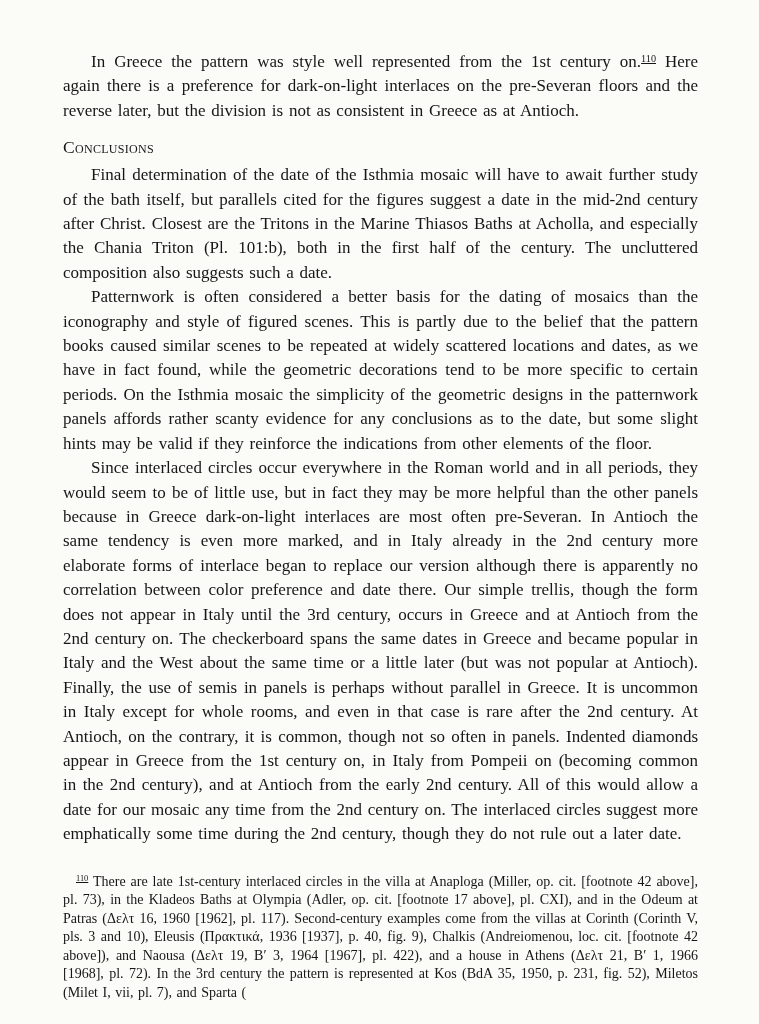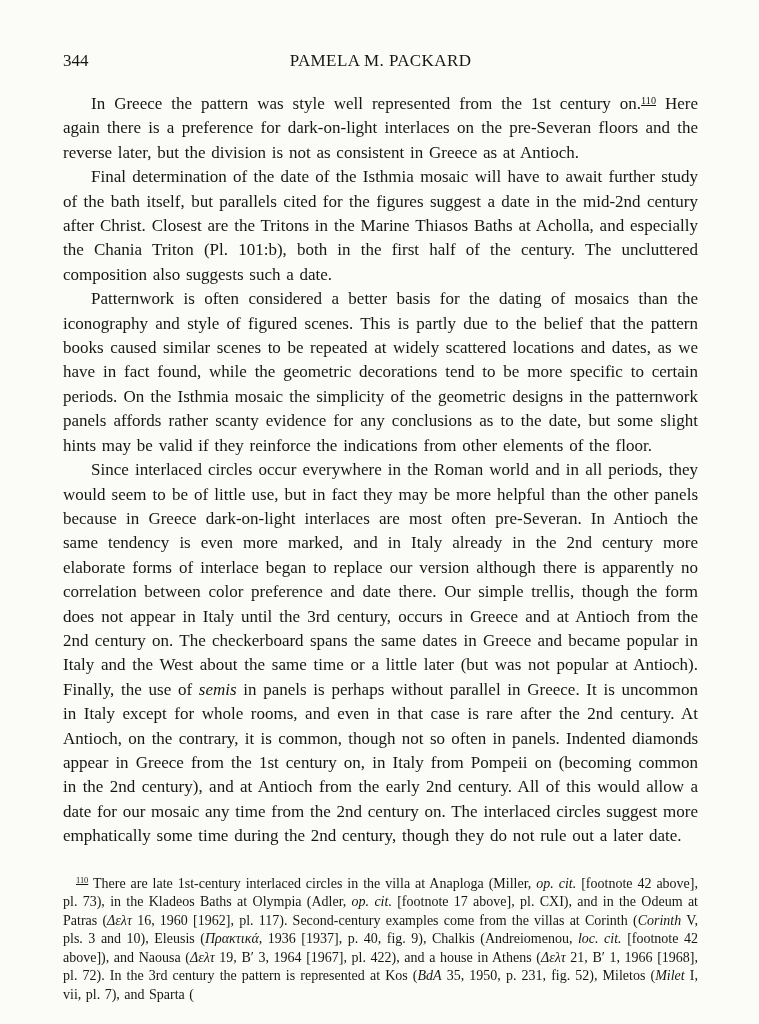--- a/index.html
+++ b/index.html
@@ -65,35 +65,31 @@
   }
   sup {
     font-size: 0.6em;
     line-height: 0;
     vertical-align: baseline;
     position: relative;
     top: -0.5em;
     text-decoration: underline;
   }
   .it {
-    font-style: italic;
   }
 </style>
 </head>
 <body>
 
 <div class="page-content">
 
-  <div class="running-header">
-    <span class="page-number">344</span>
-    <span class="running-title">PAMELA M. PACKARD</span>
-  </div>
 
   <p class="body-para"><span>In Greece the pattern was style well represented from the 1st century on.</span><sup>110</sup><span> Here again there is a preference for dark-on-light interlaces on the pre-Severan floors and the reverse later, but the division is not as consistent in Greece as at Antioch.</span></p>
 
+  <h2 class="section-heading">Conclusions</h2>
 
   <p class="body-para"><span>Final determination of the date of the Isthmia mosaic will have to await further study of the bath itself, but parallels cited for the figures suggest a date in the mid-2nd century after Christ. Closest are the Tritons in the Marine Thiasos Baths at Acholla, and especially the Chania Triton (Pl. 101:b), both in the first half of the century. The uncluttered composition also suggests such a date.</span></p>
 
   <p class="body-para"><span>Patternwork is often considered a better basis for the dating of mosaics than the iconography and style of figured scenes. This is partly due to the belief that the pattern books caused similar scenes to be repeated at widely scattered locations and dates, as we have in fact found, while the geometric decorations tend to be more specific to certain periods. On the Isthmia mosaic the simplicity of the geometric designs in the patternwork panels affords rather scanty evidence for any conclusions as to the date, but some slight hints may be valid if they reinforce the indications from other elements of the floor.</span></p>
 
   <p class="body-para"><span>Since interlaced circles occur everywhere in the Roman world and in all periods, they would seem to be of little use, but in fact they may be more helpful than the other panels because in Greece dark-on-light interlaces are most often pre-Severan. In Antioch the same tendency is even more marked, and in Italy already in the 2nd century more elaborate forms of interlace began to replace our version although there is apparently no correlation between color preference and date there. Our simple trellis, though the form does not appear in Italy until the 3rd century, occurs in Greece and at Antioch from the 2nd century on. The checkerboard spans the same dates in Greece and became popular in Italy and the West about the same time or a little later (but was not popular at Antioch). Finally, the use of </span><span class="it">semis</span><span> in panels is perhaps without parallel in Greece. It is uncommon in Italy except for whole rooms, and even in that case is rare after the 2nd century. At Antioch, on the contrary, it is common, though not so often in panels. Indented diamonds appear in Greece from the 1st century on, in Italy from Pompeii on (becoming common in the 2nd century), and at Antioch from the early 2nd century. All of this would allow a date for our mosaic any time from the 2nd century on. The interlaced circles suggest more emphatically some time during the 2nd century, though they do not rule out a later date.</span></p>
 
   <div class="footnote-block">
     <p class="footnote-para"><sup>110</sup><span> There are late 1st-century interlaced circles in the villa at Anaploga (Miller, </span><span class="it">op. cit.</span><span> [footnote 42 above], pl. 73), in the Kladeos Baths at Olympia (Adler, </span><span class="it">op. cit.</span><span> [footnote 17 above], pl. CXI), and in the Odeum at Patras (</span><span class="it">Δελτ</span><span> 16, 1960 [1962], pl. 117). Second-century examples come from the villas at Corinth (</span><span class="it">Corinth</span><span> V, pls. 3 and 10), Eleusis (</span><span class="it">Πρακτικά</span><span>, 1936 [1937], p. 40, fig. 9), Chalkis (Andreiomenou, </span><span class="it">loc. cit.</span><span> [footnote 42 above]), and Naousa (</span><span class="it">Δελτ</span><span> 19, B′ 3, 1964 [1967], pl. 422), and a house in Athens (</span><span class="it">Δελτ</span><span> 21, B′ 1, 1966 [1968], pl. 72). In the 3rd century the pattern is represented at Kos (</span><span class="it">BdA</span><span> 35, 1950, p. 231, fig. 52), Miletos (</span><span class="it">Milet</span><span> I, vii, pl. 7), and Sparta (</span></p>
   </div>

